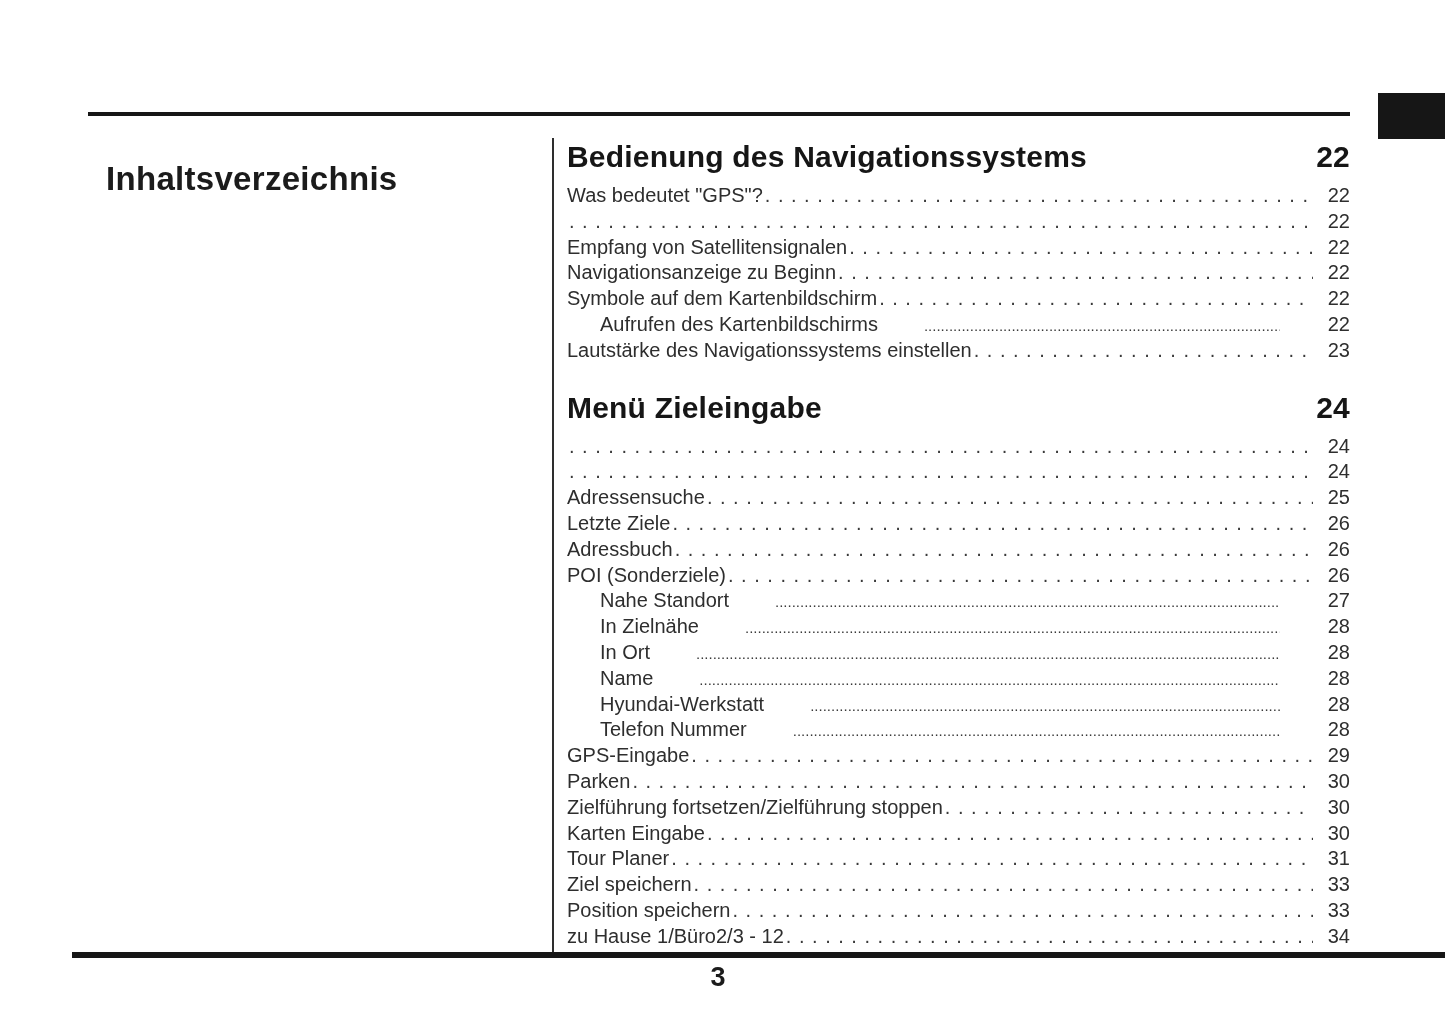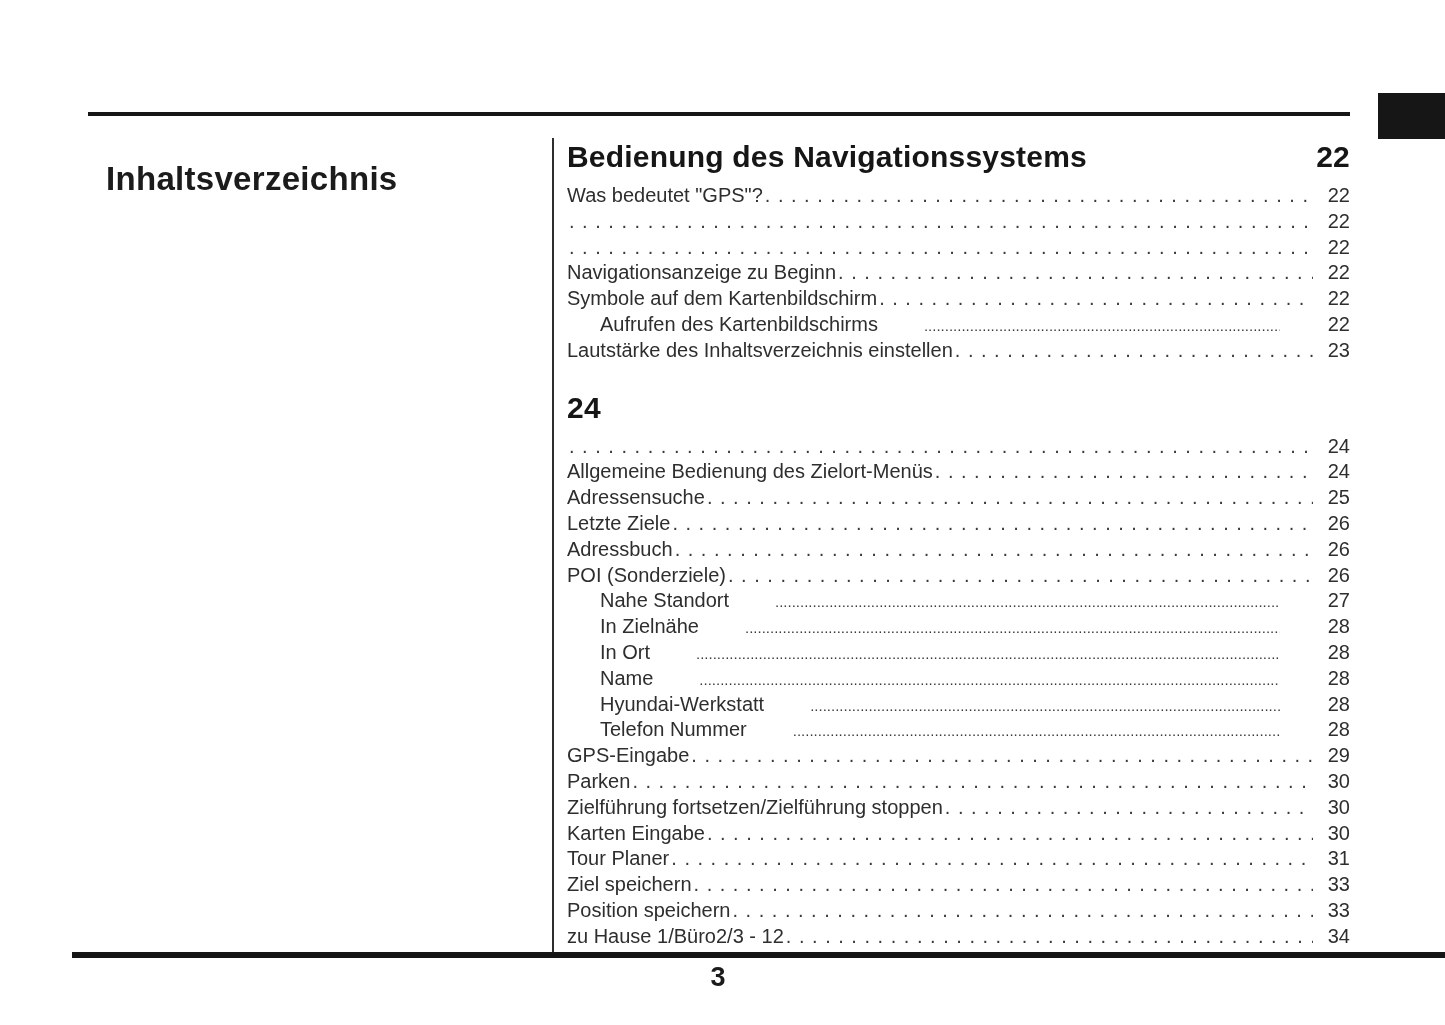--- a/index.html
+++ b/index.html
@@ -94,20 +94,21 @@
     <span class="leader">. . . . . . . . . . . . . . . . . . . . . . . . . . . . . . . . . . . . . . . . . . . . . . . . . . . . . . . . . . . . . . . . . . . . . . . . . . . . . . . . . . . . . . . . . . . . . . . . . . . . . . . . . . . . . . . . . . . . . . . . . . . . . . . . . . . . . . . . . . . . . . . . . . . . . . . . . . . . . . . . . . . . . . . . . . . . . . . . . . . . . . . . . . . . . . . . . . . . . . . . . . . . . . . . . . . . . . . . . . . . . . . . . . . . . . . . . . . . . . . . . . . . . . . . . . . . . . . . . . . . . . . . . . . . . . . . . . . . . . . . . . . . . . . . . . . . . . . . . . . . </span>
     <span class="row-page">22</span>
   </div>
 
   <div class="toc-row lvl0">
     <span class="leader">. . . . . . . . . . . . . . . . . . . . . . . . . . . . . . . . . . . . . . . . . . . . . . . . . . . . . . . . . . . . . . . . . . . . . . . . . . . . . . . . . . . . . . . . . . . . . . . . . . . . . . . . . . . . . . . . . . . . . . . . . . . . . . . . . . . . . . . . . . . . . . . . . . . . . . . . . . . . . . . . . . . . . . . . . . . . . . . . . . . . . . . . . . . . . . . . . . . . . . . . . . . . . . . . . . . . . . . . . . . . . . . . . . . . . . . . . . . . . . . . . . . . . . . . . . . . . . . . . . . . . . . . . . . . . . . . . . . . . . . . . . . . . . . . . . . . . . . . . . . . </span>
     <span class="row-page">22</span>
   </div>
 
   <div class="toc-row lvl0">
+    <span class="row-title">Empfang von Satellitensignalen</span>
     <span class="leader">. . . . . . . . . . . . . . . . . . . . . . . . . . . . . . . . . . . . . . . . . . . . . . . . . . . . . . . . . . . . . . . . . . . . . . . . . . . . . . . . . . . . . . . . . . . . . . . . . . . . . . . . . . . . . . . . . . . . . . . . . . . . . . . . . . . . . . . . . . . . . . . . . . . . . . . . . . . . . . . . . . . . . . . . . . . . . . . . . . . . . . . . . . . . . . . . . . . . . . . . . . . . . . . . . . . . . . . . . . . . . . . . . . . . . . . . . . . . . . . . . . . . . . . . . . . . . . . . . . . . . . . . . . . . . . . . . . . . . . . . . . . . . . . . . . . . . . . . . . . . </span>
     <span class="row-page">22</span>
   </div>
 
   <div class="toc-row lvl0">
     <span class="row-title">Navigationsanzeige zu Beginn</span>
     <span class="leader">. . . . . . . . . . . . . . . . . . . . . . . . . . . . . . . . . . . . . . . . . . . . . . . . . . . . . . . . . . . . . . . . . . . . . . . . . . . . . . . . . . . . . . . . . . . . . . . . . . . . . . . . . . . . . . . . . . . . . . . . . . . . . . . . . . . . . . . . . . . . . . . . . . . . . . . . . . . . . . . . . . . . . . . . . . . . . . . . . . . . . . . . . . . . . . . . . . . . . . . . . . . . . . . . . . . . . . . . . . . . . . . . . . . . . . . . . . . . . . . . . . . . . . . . . . . . . . . . . . . . . . . . . . . . . . . . . . . . . . . . . . . . . . . . . . . . . . . . . . . . </span>
     <span class="row-page">22</span>
   </div>
 
@@ -117,39 +118,39 @@
     <span class="row-page">22</span>
   </div>
 
   <div class="toc-row lvl1">
     <span class="row-title">Aufrufen des Kartenbildschirms</span>
     <span class="leader">............................................................................................................................................................................................................................................................................................................................................................................................................................................................................................................................................................................................................................................................................................................................</span>
     <span class="row-page">22</span>
   </div>
 
   <div class="toc-row lvl0">
-    <span class="row-title">Lautstärke des Inhaltsverzeichnis einstellen</span>
+    <span class="row-title">Lautstärke des Navigationssystems einstellen</span>
     <span class="leader">. . . . . . . . . . . . . . . . . . . . . . . . . . . . . . . . . . . . . . . . . . . . . . . . . . . . . . . . . . . . . . . . . . . . . . . . . . . . . . . . . . . . . . . . . . . . . . . . . . . . . . . . . . . . . . . . . . . . . . . . . . . . . . . . . . . . . . . . . . . . . . . . . . . . . . . . . . . . . . . . . . . . . . . . . . . . . . . . . . . . . . . . . . . . . . . . . . . . . . . . . . . . . . . . . . . . . . . . . . . . . . . . . . . . . . . . . . . . . . . . . . . . . . . . . . . . . . . . . . . . . . . . . . . . . . . . . . . . . . . . . . . . . . . . . . . . . . . . . . . . </span>
     <span class="row-page">23</span>
   </div>
 </div>
   </section>
 
   <section class="toc-section">
     <div class="sec-head">
+      <span class="sec-title">Menü Zieleingabe</span>
       <span class="sec-page">24</span>
     </div>
     <div class="entries">
   <div class="toc-row lvl0">
     <span class="leader">. . . . . . . . . . . . . . . . . . . . . . . . . . . . . . . . . . . . . . . . . . . . . . . . . . . . . . . . . . . . . . . . . . . . . . . . . . . . . . . . . . . . . . . . . . . . . . . . . . . . . . . . . . . . . . . . . . . . . . . . . . . . . . . . . . . . . . . . . . . . . . . . . . . . . . . . . . . . . . . . . . . . . . . . . . . . . . . . . . . . . . . . . . . . . . . . . . . . . . . . . . . . . . . . . . . . . . . . . . . . . . . . . . . . . . . . . . . . . . . . . . . . . . . . . . . . . . . . . . . . . . . . . . . . . . . . . . . . . . . . . . . . . . . . . . . . . . . . . . . . </span>
     <span class="row-page">24</span>
   </div>
 
   <div class="toc-row lvl0">
-    <span class="row-title">Allgemeine Bedienung des Zielort-Menüs</span>
     <span class="leader">. . . . . . . . . . . . . . . . . . . . . . . . . . . . . . . . . . . . . . . . . . . . . . . . . . . . . . . . . . . . . . . . . . . . . . . . . . . . . . . . . . . . . . . . . . . . . . . . . . . . . . . . . . . . . . . . . . . . . . . . . . . . . . . . . . . . . . . . . . . . . . . . . . . . . . . . . . . . . . . . . . . . . . . . . . . . . . . . . . . . . . . . . . . . . . . . . . . . . . . . . . . . . . . . . . . . . . . . . . . . . . . . . . . . . . . . . . . . . . . . . . . . . . . . . . . . . . . . . . . . . . . . . . . . . . . . . . . . . . . . . . . . . . . . . . . . . . . . . . . . </span>
     <span class="row-page">24</span>
   </div>
 
   <div class="toc-row lvl0">
     <span class="row-title">Adressensuche</span>
     <span class="leader">. . . . . . . . . . . . . . . . . . . . . . . . . . . . . . . . . . . . . . . . . . . . . . . . . . . . . . . . . . . . . . . . . . . . . . . . . . . . . . . . . . . . . . . . . . . . . . . . . . . . . . . . . . . . . . . . . . . . . . . . . . . . . . . . . . . . . . . . . . . . . . . . . . . . . . . . . . . . . . . . . . . . . . . . . . . . . . . . . . . . . . . . . . . . . . . . . . . . . . . . . . . . . . . . . . . . . . . . . . . . . . . . . . . . . . . . . . . . . . . . . . . . . . . . . . . . . . . . . . . . . . . . . . . . . . . . . . . . . . . . . . . . . . . . . . . . . . . . . . . . </span>
     <span class="row-page">25</span>
   </div>
 

